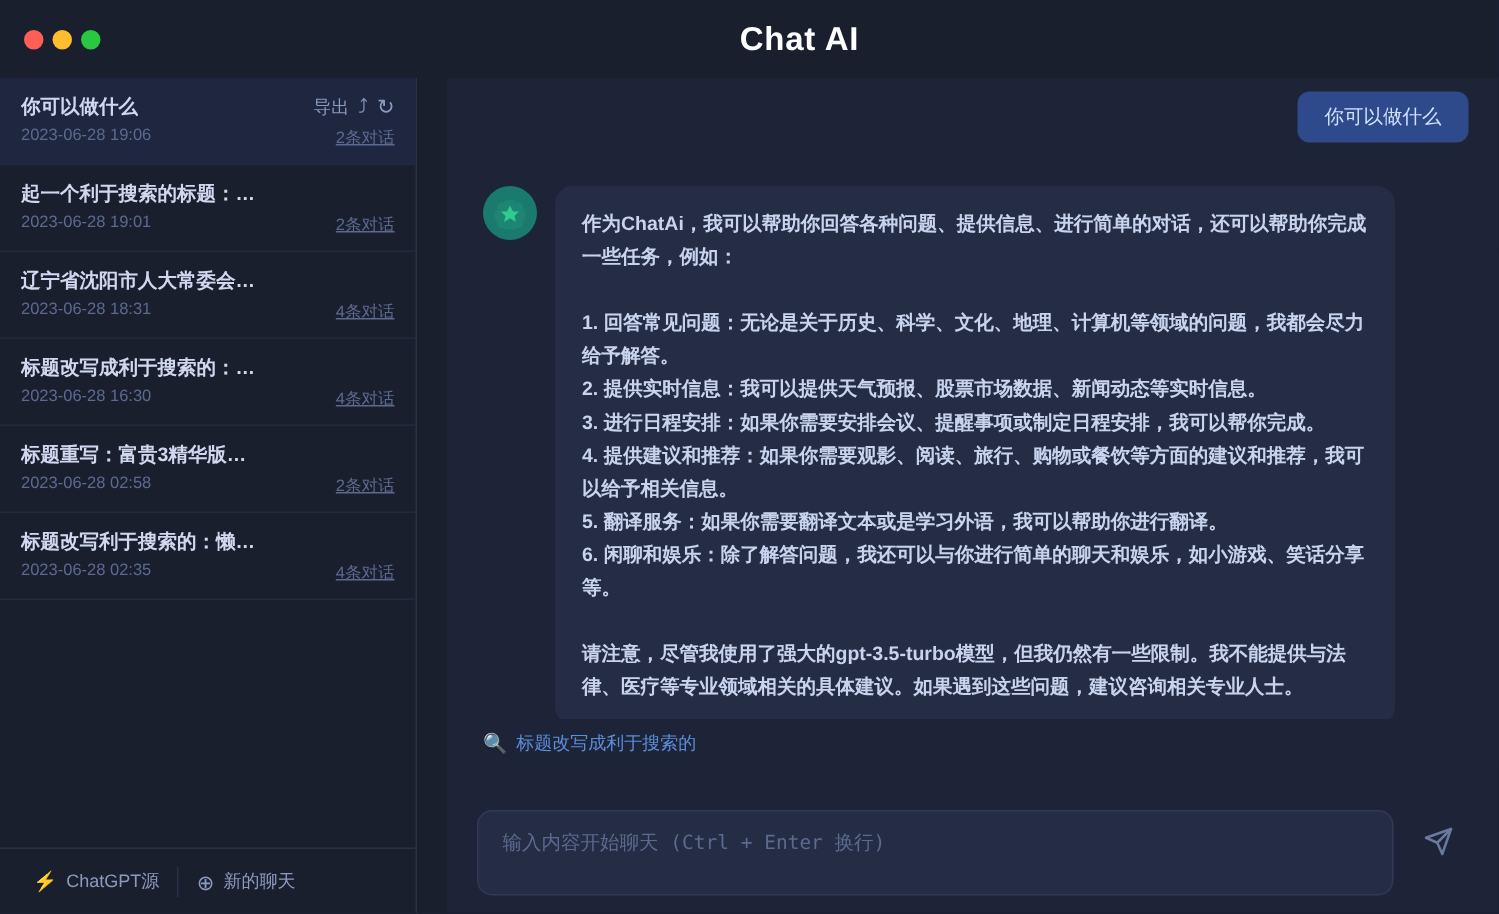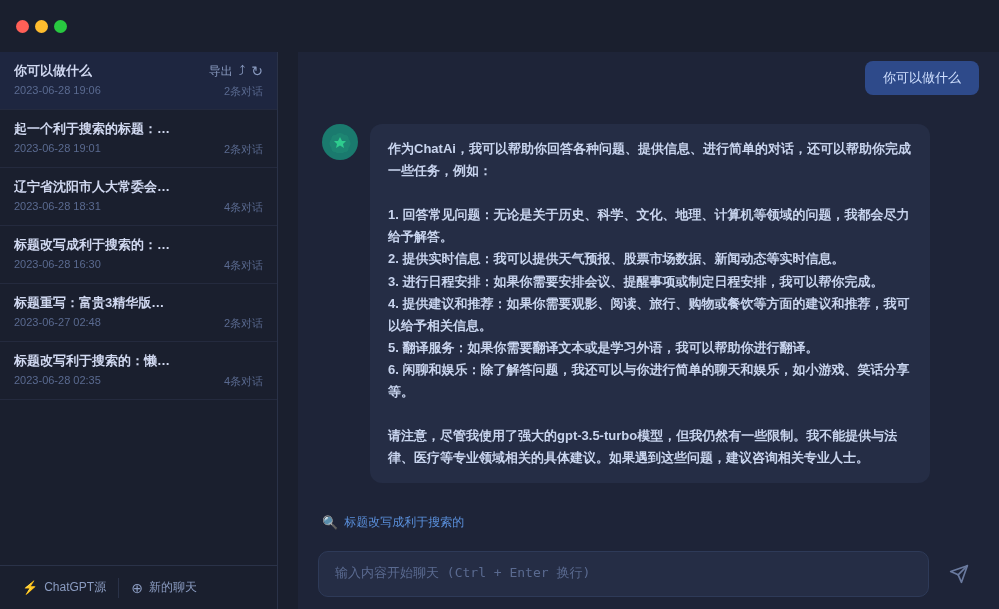--- a/index.html
+++ b/index.html
@@ -105,20 +105,21 @@
     }
     .chat-item-meta {
       display: flex;
       justify-content: space-between;
       font-size: 11px;
       color: #5a6a90;
     }
     .chat-item-count {
       color: #5a6a90;
       font-size: 11px;
+      text-decoration: underline;
     }
 
     
     .sidebar-footer {
       height: 44px;
       border-top: 1px solid #2a3248;
       display: flex;
       align-items: center;
       padding: 0 14px;
       gap: 0;
@@ -229,21 +230,22 @@
     .chat-input {
       flex: 1;
       background: #252d45;
       border: 1px solid #2e3a58;
       border-radius: 10px;
       padding: 12px 16px;
       font-size: 13px;
       color: #c8d4ee;
       outline: none;
       resize: none;
-      height: 46px;
+      height: 57px;
+      margin-top: 16px;
     }
     .chat-input::placeholder { color: #5a6a90; }
     .send-btn {
       width: 40px;
       height: 40px;
       border-radius: 8px;
       background: transparent;
       border: none;
       color: #6a7a9f;
       cursor: pointer;
@@ -256,20 +258,21 @@
 </head>
 <body>
 
 <div class="titlebar">
   <div class="traffic-lights">
     <div class="tl tl-close"></div>
     <div class="tl tl-min"></div>
     <div class="tl tl-max"></div>
   </div>
   <div class="app-title-area">
+    <div class="app-title">Chat AI</div>
   </div>
 </div>
 
 <div class="main">
 
   <div class="sidebar">
     <div class="sidebar-list">
 
       <div class="chat-item active">
         <div class="chat-item-header">
@@ -314,21 +317,21 @@
           <span>2023-06-28 16:30</span>
           <span class="chat-item-count">4条对话</span>
         </div>
       </div>
 
       <div class="chat-item">
         <div class="chat-item-header">
           <span class="chat-item-title">标题重写：富贵3精华版富贵电...</span>
         </div>
         <div class="chat-item-meta">
-          <span>2023-06-27 02:48</span>
+          <span>2023-06-28 02:58</span>
           <span class="chat-item-count">2条对话</span>
         </div>
       </div>
 
       <div class="chat-item">
         <div class="chat-item-header">
           <span class="chat-item-title">标题改写利于搜索的：懒子卡五...</span>
         </div>
         <div class="chat-item-meta">
           <span>2023-06-28 02:35</span>

